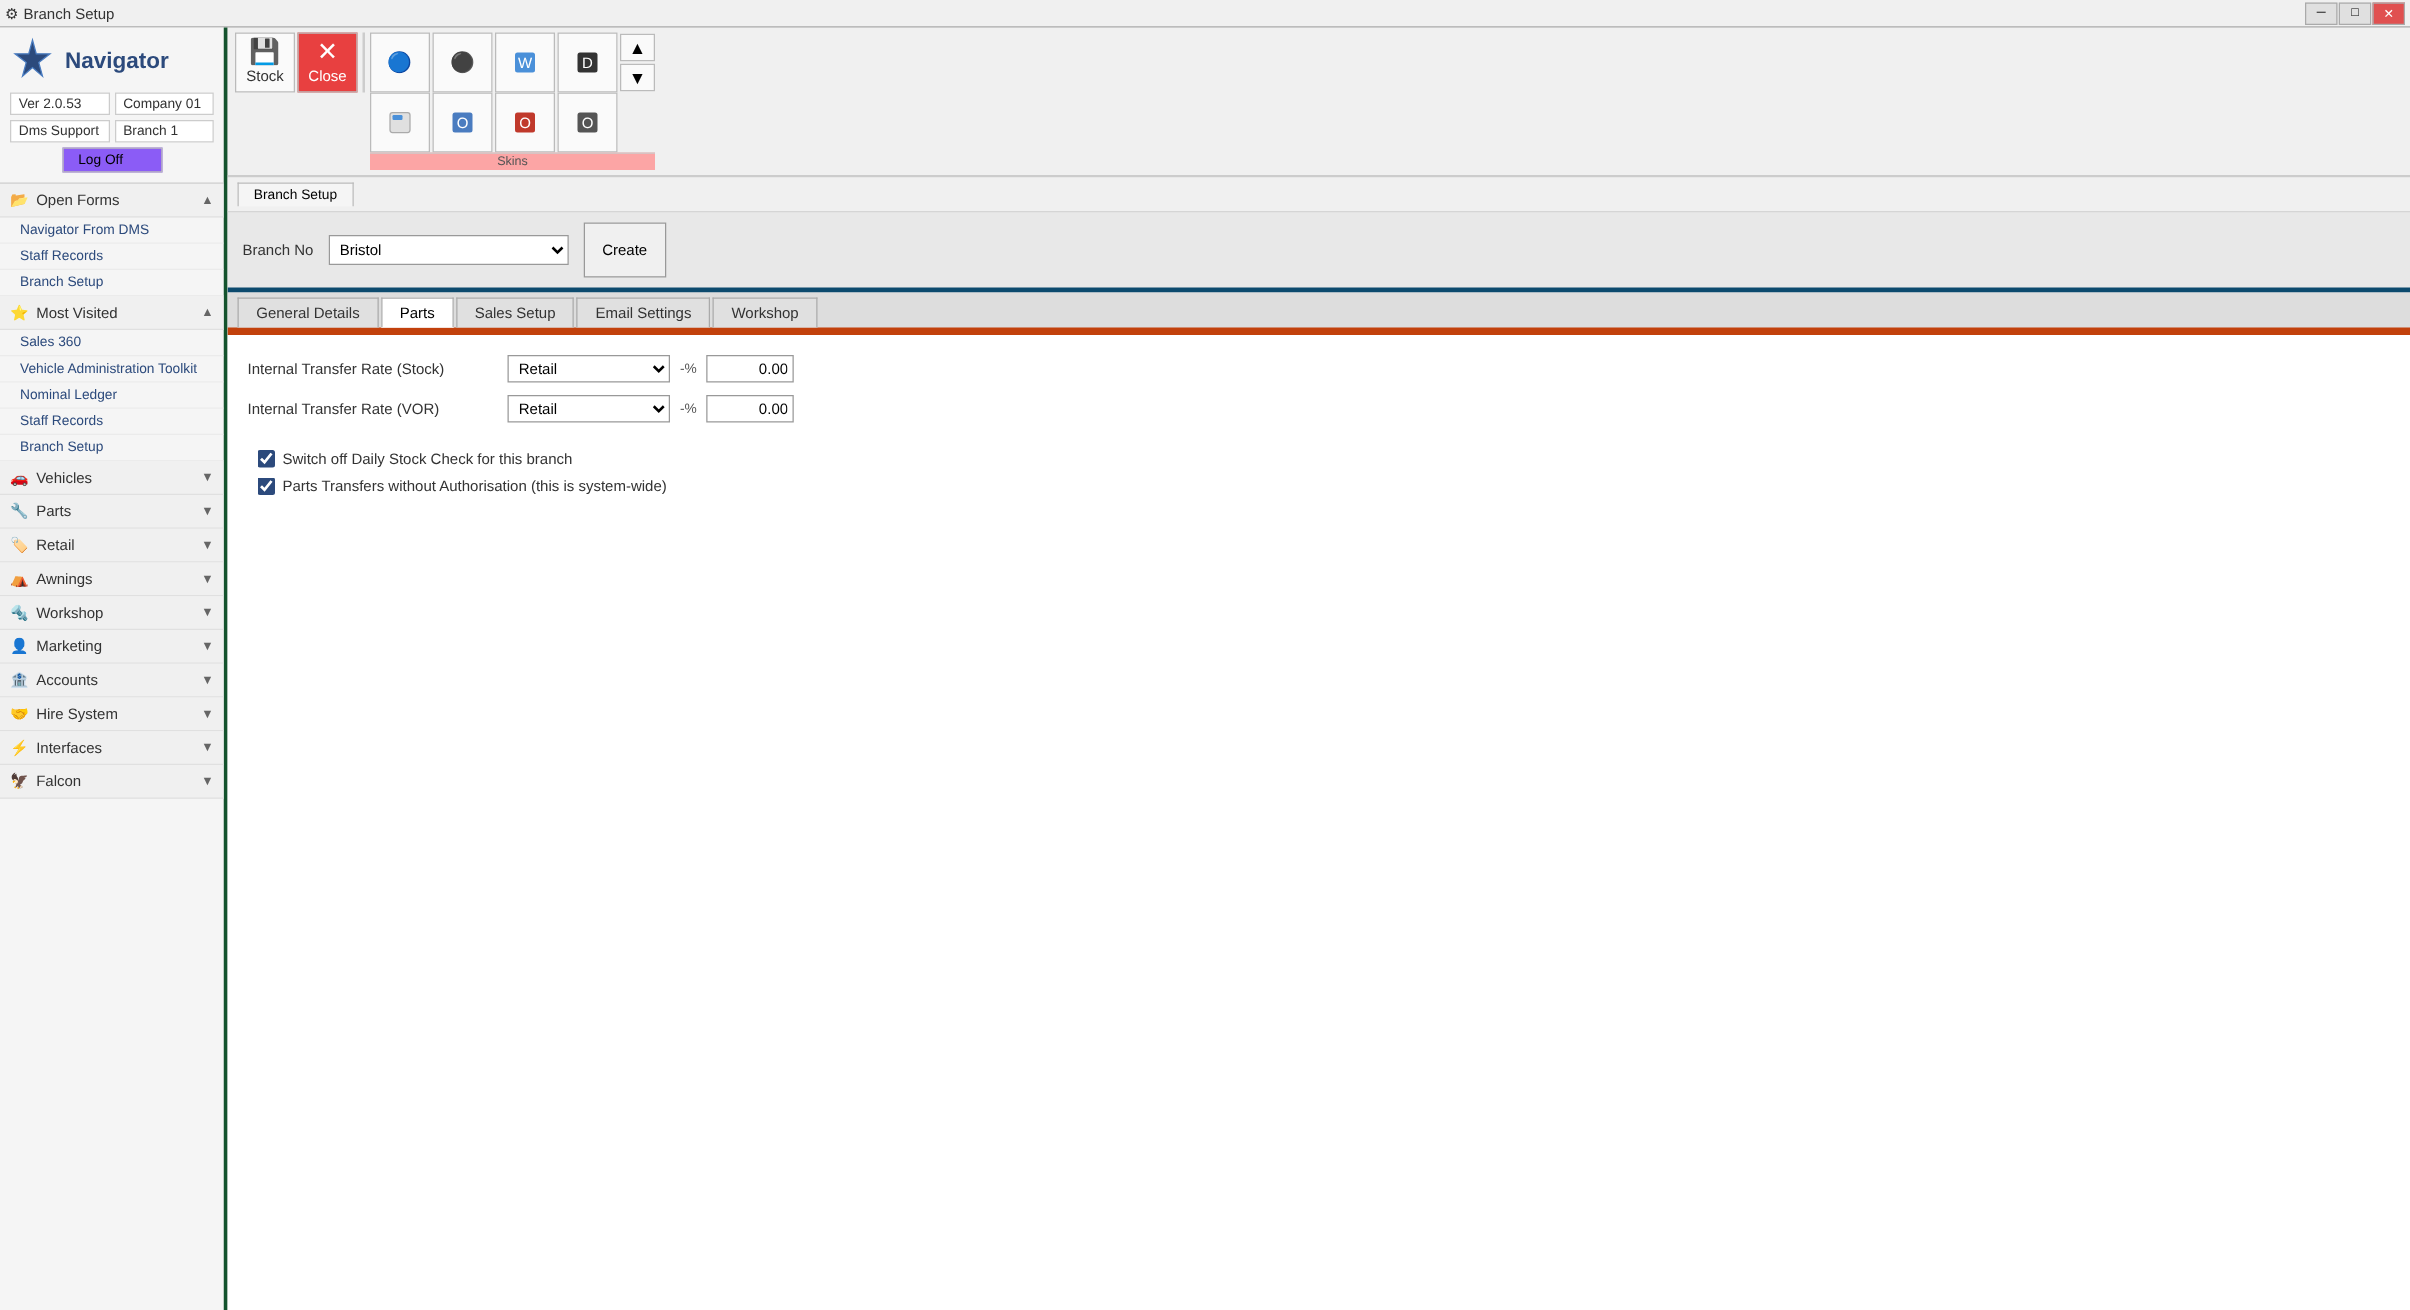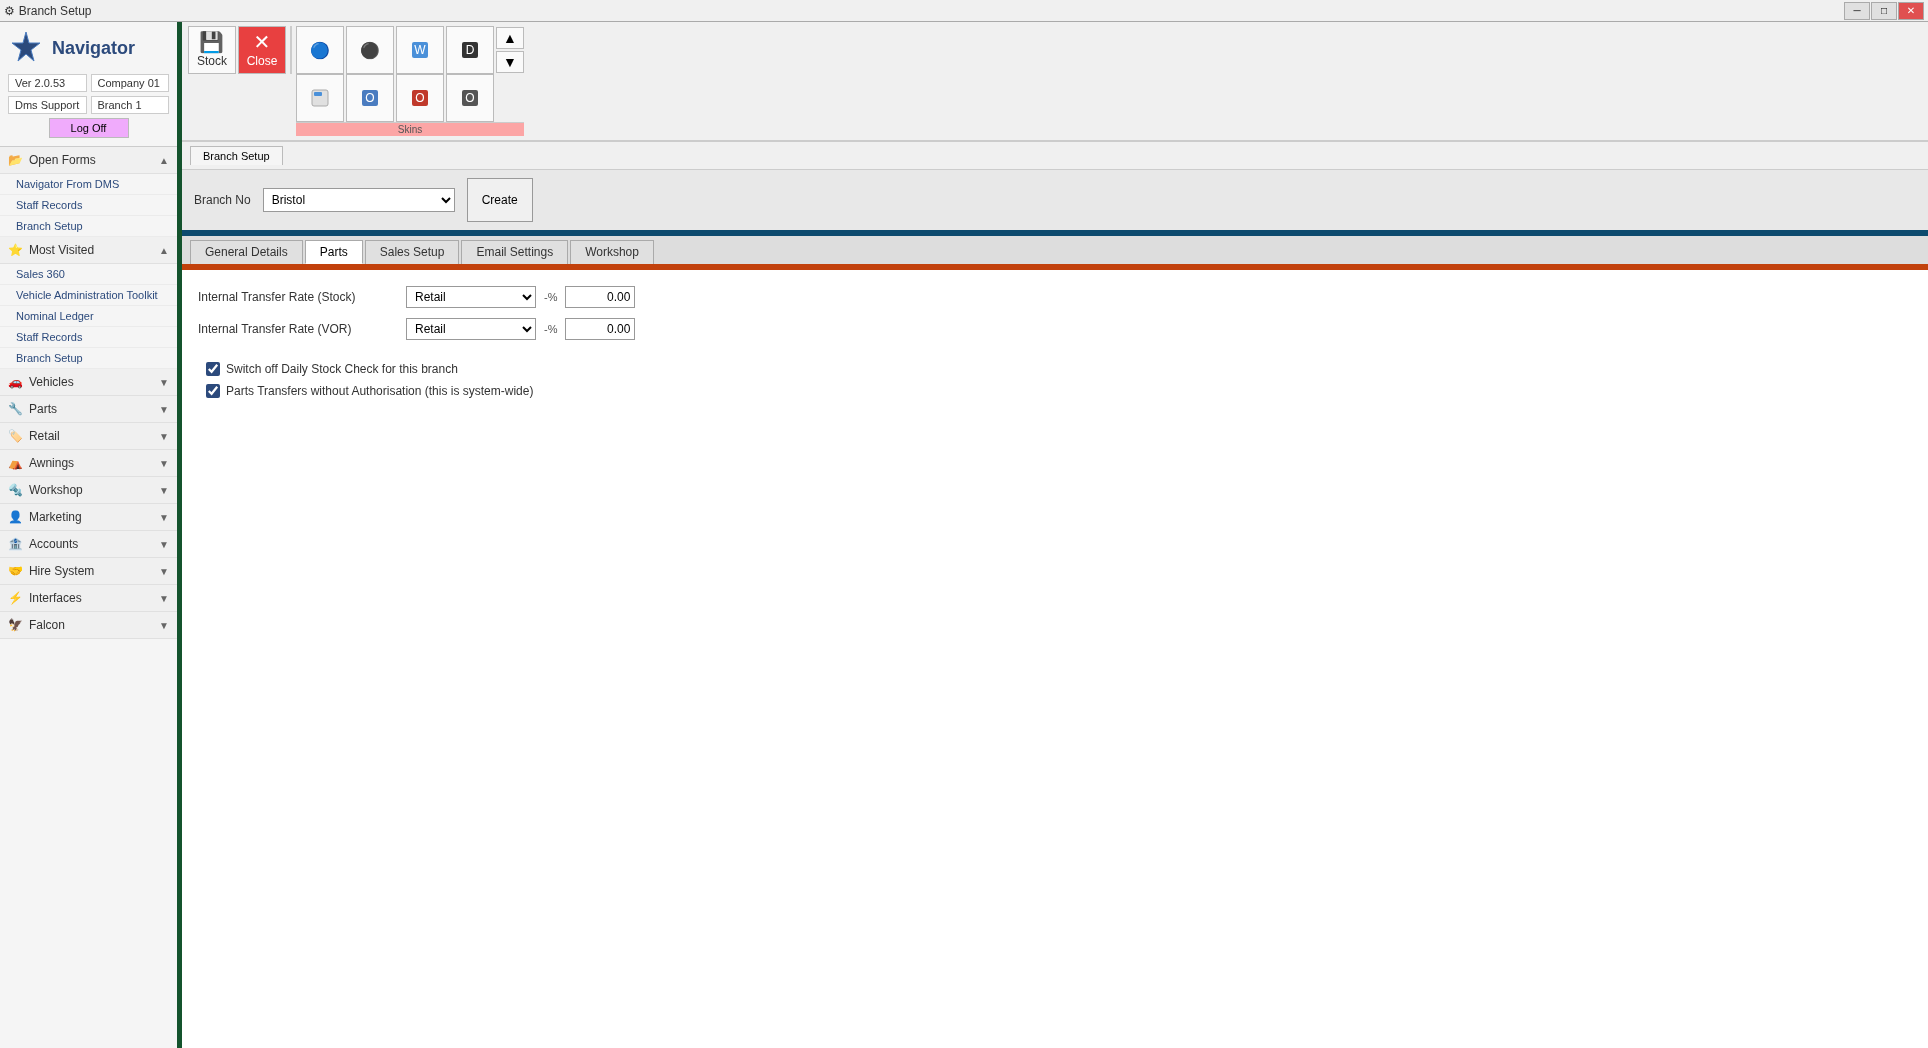--- a/index.html
+++ b/index.html
@@ -21,36 +21,36 @@
       width: 26px; height: 18px; border: 1px solid #aaa; background: #e0e0e0;
       display: flex; align-items: center; justify-content: center; cursor: pointer; font-size: 10px;
     }
     .title-btn.close { background: #e05050; color: white; }
 
     
     .app-container { display: flex; height: calc(1048px - 22px); }
 
     
     .sidebar {
-      width: 182px; background: #f5f5f5; border-right: 5px solid #14532d;
+      width: 182px; background: #f5f5f5; border-right: 3px solid #14532d;
       display: flex; flex-direction: column; overflow: hidden;
     }
     .sidebar-header { padding: 8px; border-bottom: 1px solid #ccc; }
     .sidebar-logo { display: flex; align-items: center; gap: 8px; margin-bottom: 8px; }
     .logo-icon { width: 36px; height: 36px; }
     .logo-text { font-size: 18px; font-weight: bold; color: #2c4a7c; }
     .sidebar-info { display: flex; gap: 4px; margin-bottom: 4px; }
     .info-box {
       background: white; border: 1px solid #ccc; padding: 2px 6px;
       font-size: 11px; color: #333; flex: 1;
     }
     .log-off-btn {
-      background: #f0abfc; border: 1px solid #bbb; padding: 3px 12px;
+      background: #8b5cf6; border: 1px solid #bbb; padding: 3px 12px;
       cursor: pointer; font-size: 11px; display: block; margin: 0 auto;
-      width: 80px; text-align: center;
+      width: 80px; text-align: left;
     }
 
     .sidebar-content { flex: 1; overflow-y: auto; }
 
     .sidebar-section-header {
       display: flex; align-items: center; justify-content: space-between;
       padding: 6px 8px; cursor: pointer; background: #f0f0f0;
       border-bottom: 1px solid #e0e0e0;
     }
     .sidebar-section-title { display: flex; align-items: center; gap: 6px; font-size: 12px; color: #333; font-weight: 500; }
@@ -84,21 +84,21 @@
     
     .content-area { flex: 1; display: flex; flex-direction: column; background: #f0f0f0; }
     .content-toolbar { padding: 4px 8px; background: #f0f0f0; border-bottom: 1px solid #ccc; display: flex; align-items: center; gap: 8px; }
     .breadcrumb-tab {
       background: #e0e0e0; border: 1px solid #bbb; border-bottom: none;
       padding: 3px 12px; font-size: 11px; cursor: pointer;
     }
     .breadcrumb-tab.active { background: #f5f5f5; }
 
     .branch-selector-row {
-      padding: 8px 12px; background: #e8e8e8; display: flex; align-items: center; gap: 12px; border-bottom: 6px solid #0c4a6e;
+      padding: 8px 12px; background: #e8e8e8; display: flex; align-items: center; gap: 12px; border-bottom: 4px solid #0c4a6e;
     }
     .field-label { font-size: 12px; color: #333; }
     .branch-select {
       width: 192px; height: 24px; border: 1px solid #999; background: white;
       padding: 1px 4px; font-size: 12px; cursor: pointer;
     }
     .create-btn {
       background: #f0f0f0; border: 1px solid #999; padding: 14px 14px;
       font-size: 12px; cursor: pointer;
     }

